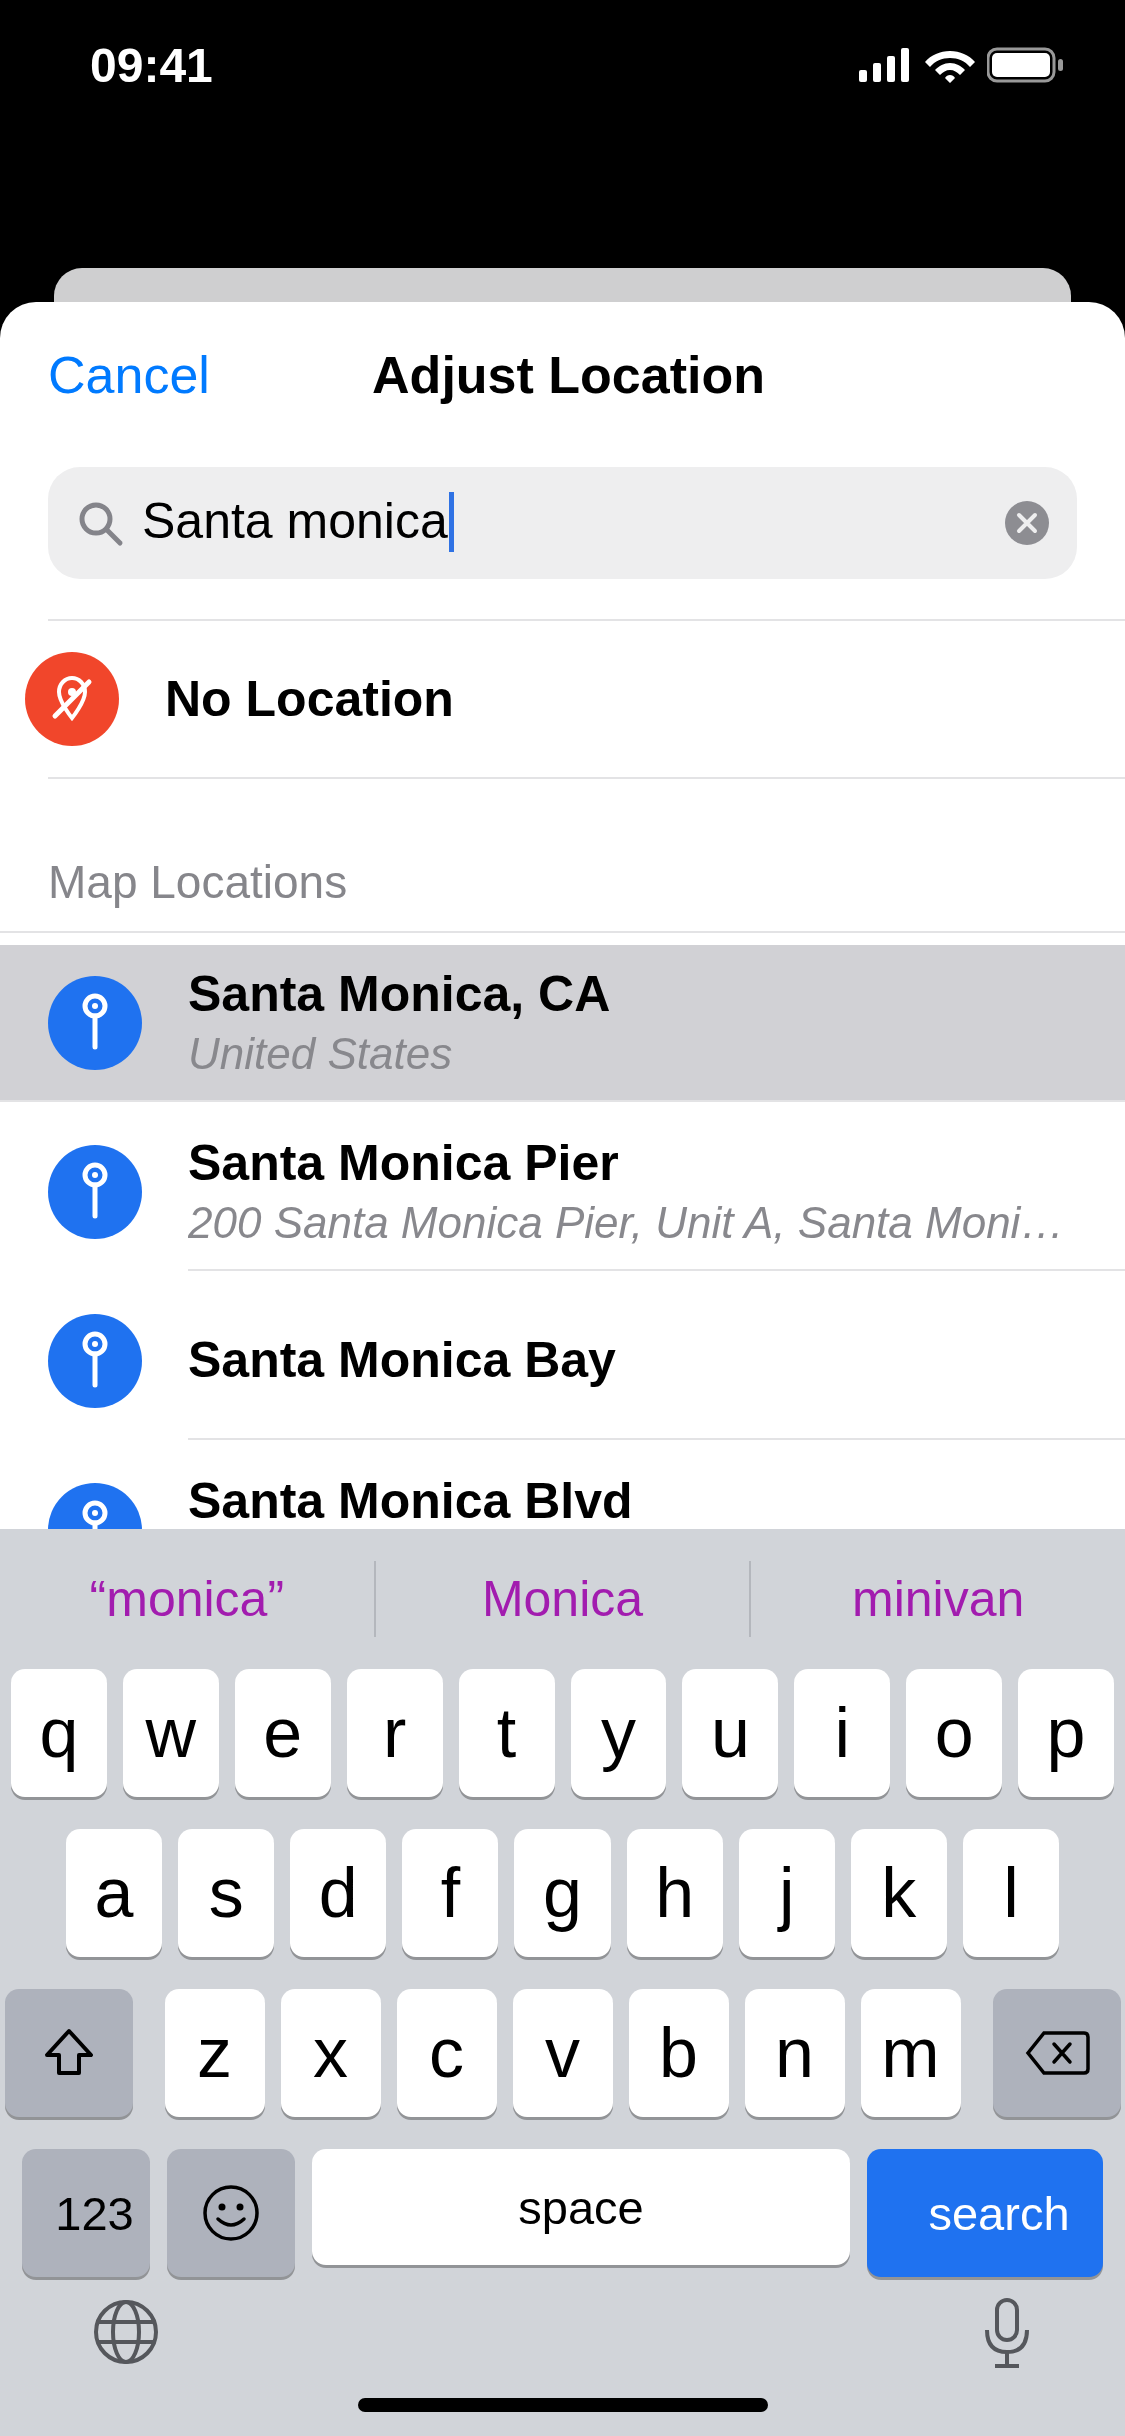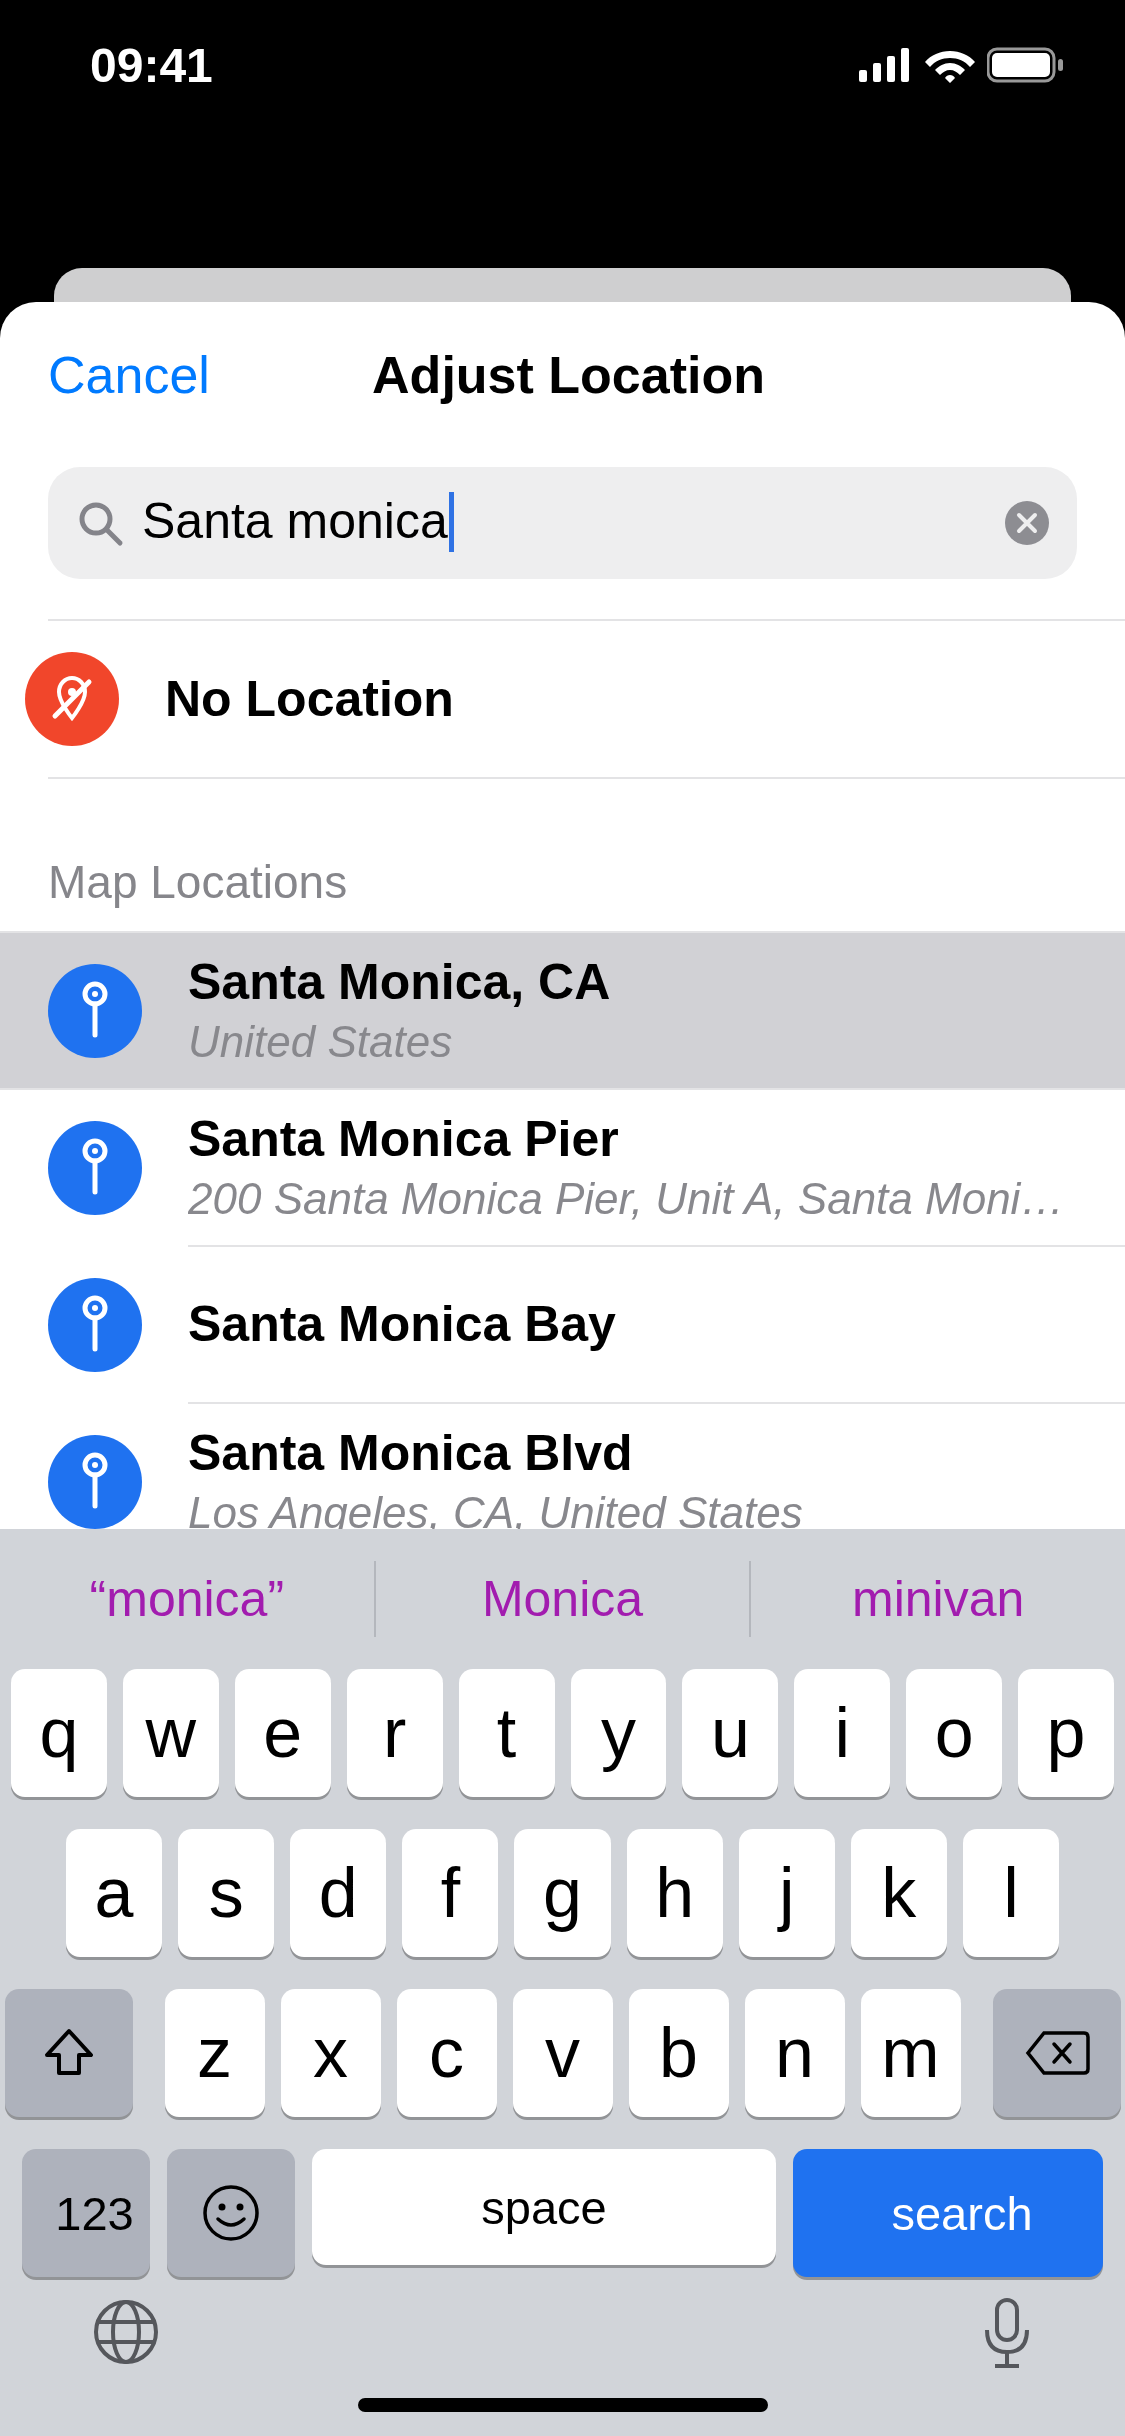--- a/index.html
+++ b/index.html
@@ -156,20 +156,21 @@
       padding: 76px 48px 22px;
       font-size: 46px;
       color: #86868b;
     }
     .result-row {
       display: flex;
       align-items: center;
       padding: 12px 48px;
       gap: 46px;
       min-height: 155px;
+      margin-top: 12px;
     }
     .result-row.selected {
       background: #d1d1d5;
     }
     .result-text {
       flex: 1;
       overflow: hidden;
     }
     .result-title {
       font-size: 50px;
@@ -288,21 +289,21 @@
       height: 116px;
       border-radius: 14px;
       display: flex;
       align-items: center;
       justify-content: center;
       font-size: 47px;
       box-shadow: 0 3px 0 rgba(0,0,0,0.3);
     }
     .key-search {
       background: #1f72f0;
-      width: 310px;
+      width: 236px;
       height: 128px;
       border-radius: 14px;
       display: flex;
       align-items: center;
       justify-content: center;
       font-size: 47px;
       color: #fff;
       box-shadow: 0 3px 0 rgba(0,0,0,0.3);
       flex-shrink: 0;
       padding-left: 28px;

